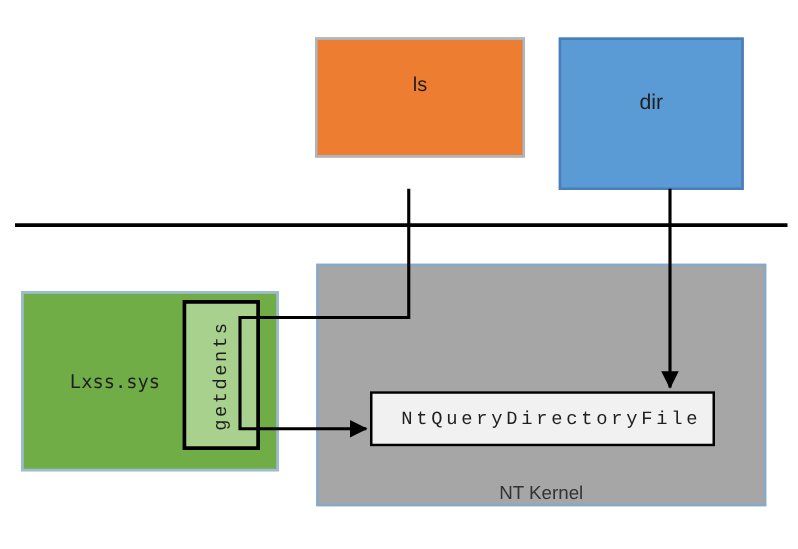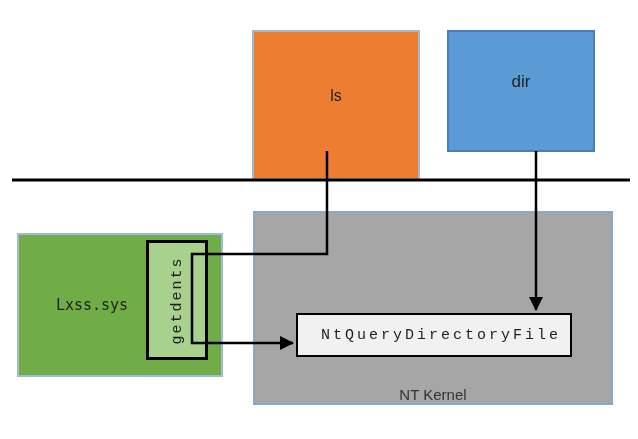--- a/index.html
+++ b/index.html
@@ -6,21 +6,21 @@
   #canvas{
     position:relative;
     width:638px;height:439px;
     background:#ffffff;
     font-family:"Liberation Sans",sans-serif;
     overflow:hidden;
   }
   .node{position:absolute;box-sizing:border-box;display:flex;align-items:center;justify-content:center;}
   .node .lbl{color:#1f1f1f;}
 
-  #node-ls{left:252px;top:30px;width:168px;height:150px;border:2px solid;padding-bottom:18px;font-size:16px;text-align:right;}
+  #node-ls{left:252px;top:30px;width:168px;height:96px;border:2px solid;padding-bottom:18px;font-size:16px;text-align:right;}
   #node-dir{left:447px;top:30px;width:148px;height:122px;border:2px solid;padding-bottom:18px;font-size:17px;align-items:center;}
 
   #node-ntkernel{left:253px;top:211px;width:360px;height:194px;border:2px solid;
     align-items:flex-end;padding-top:54px;font-size:15px;}
   #node-ntkernel .lbl{color:#333333;}
 
   #node-lxss{left:17px;top:233px;width:206px;height:144px;border:2px solid;
     justify-content:flex-start;}
   #node-lxss .lbl{
     position:absolute;left:0;top:0;width:146px;height:100%;

